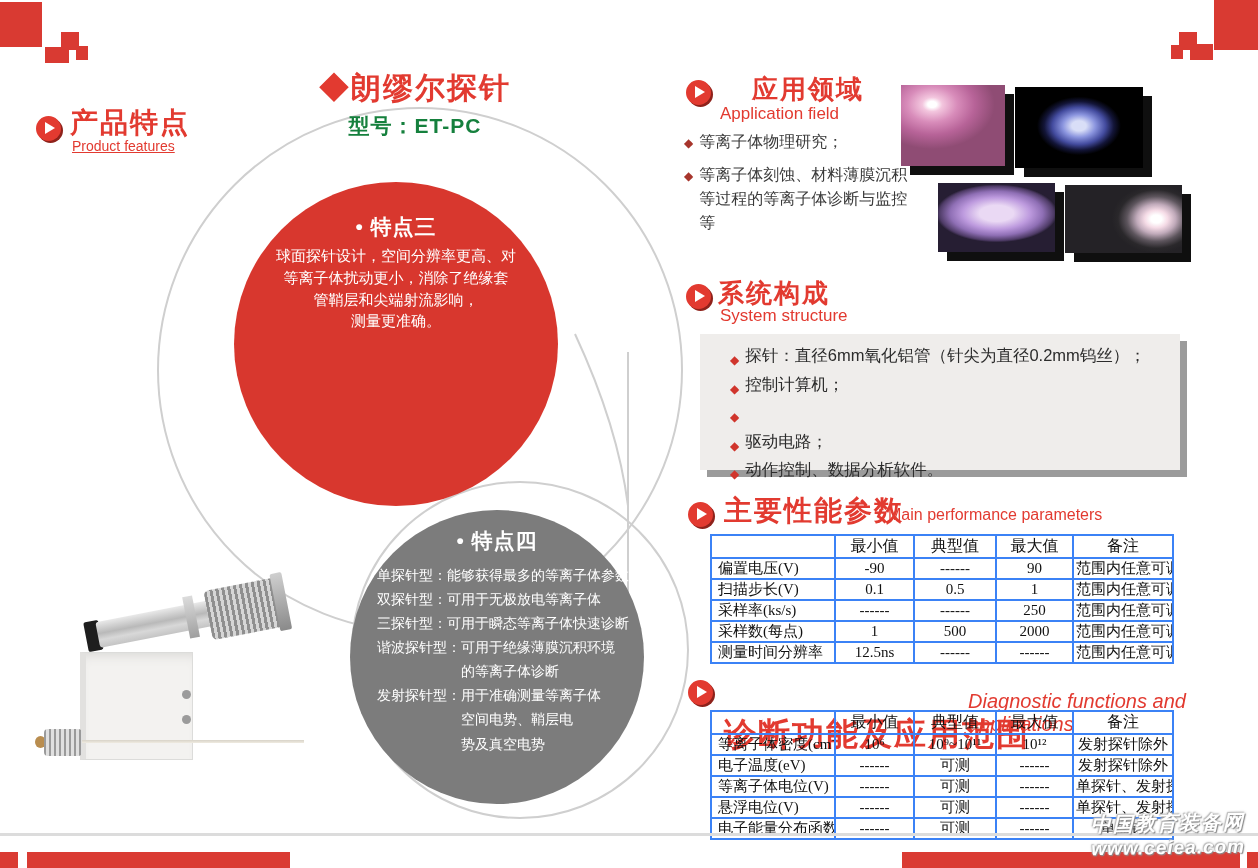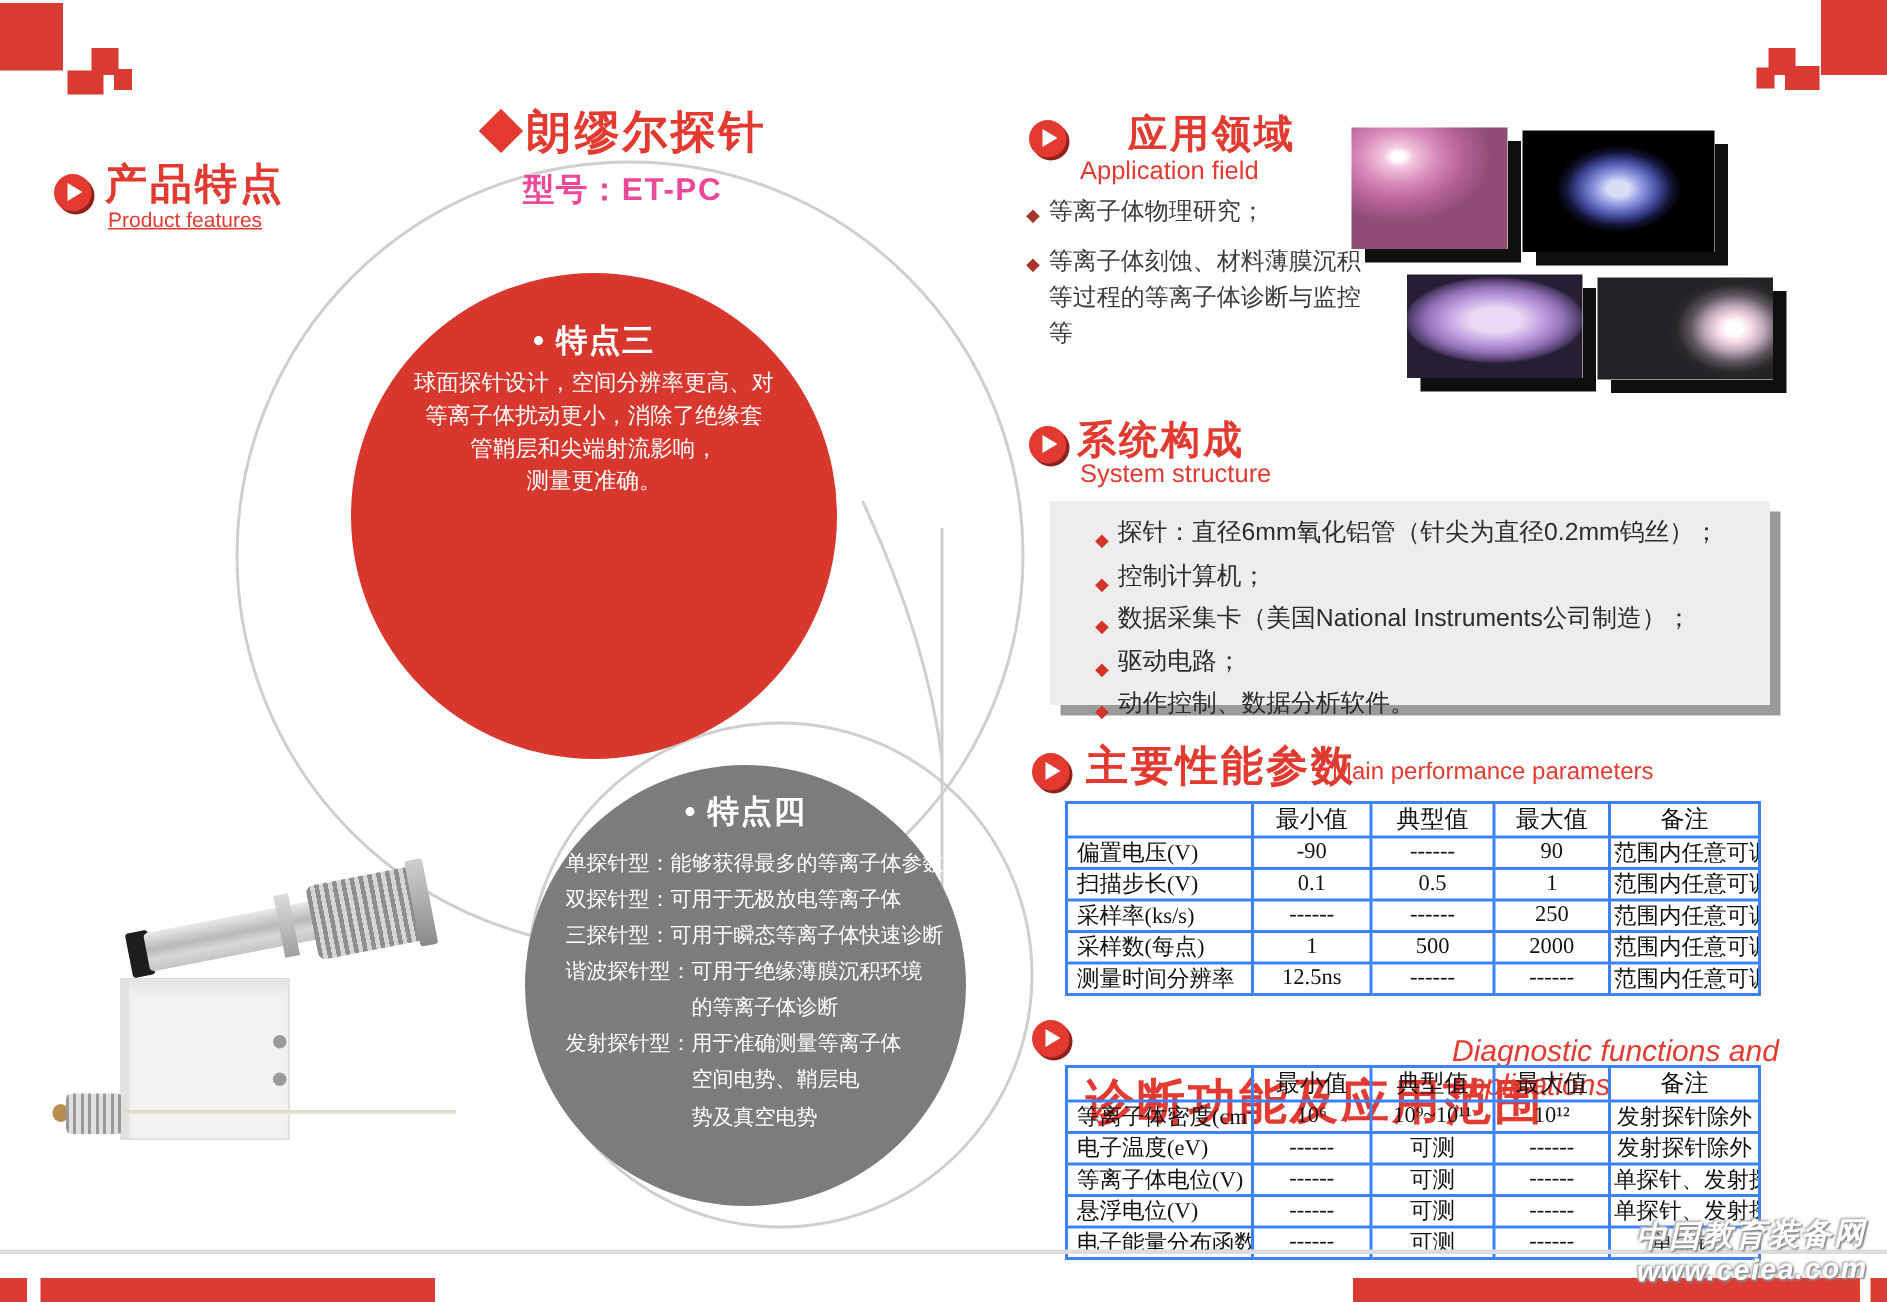--- a/index.html
+++ b/index.html
@@ -112,21 +112,21 @@
 
   <svg class="deco" viewBox="0 0 1258 868">
     <circle cx="420" cy="370" r="262" fill="none" stroke="#cfcfcf" stroke-width="2"></circle>
     <circle cx="520" cy="650" r="168" fill="none" stroke="#cfcfcf" stroke-width="2"></circle>
     <line x1="628" y1="352" x2="628" y2="714" stroke="#cfcfcf" stroke-width="2"></line>
     <path d="M575,334 C602,392 621,450 628,506" fill="none" stroke="#cfcfcf" stroke-width="2"></path>
   </svg>
 
   <div class="abs" style="left:290px;top:68px;width:250px;text-align:center;">
     <div style="font-size:30px;font-weight:bold;color:#e23a30;letter-spacing:2px;">◆朗缪尔探针</div>
-    <div style="font-size:21px;font-weight:bold;color:#ec4899;letter-spacing:1px;margin-top:3px;">型号：ET-PC</div>
+    <div style="font-size:21px;font-weight:bold;color:#15803d;letter-spacing:1px;margin-top:3px;">型号：ET-PC</div>
   </div>
 
   <span class="play-icon" style="left:36px;top:116px;"></span>
   <div class="h-zh" style="left:70px;top:104px;font-size:28px;">产品特点</div>
   <div class="h-en" style="left:72px;top:138px;font-size:14px;text-decoration:underline;">Product features</div>
 
   <div class="red-circle">
       <div class="feat">
       <div class="feat-title">• 特点三</div>
       <div class="feat-text">球面探针设计，空间分辨率更高、对
@@ -189,21 +189,20 @@
         <li>
         <span class="diamond">◆</span>
         <span>探针：直径6mm氧化铝管（针尖为直径0.2mm钨丝）；</span>
       </li>
         <li>
         <span class="diamond">◆</span>
         <span>控制计算机；</span>
       </li>
         <li>
         <span class="diamond">◆</span>
-        <span>数据采集卡（美国National Instruments公司制造）；</span>
       </li>
         <li>
         <span class="diamond">◆</span>
         <span>驱动电路；</span>
       </li>
         <li>
         <span class="diamond">◆</span>
         <span>动作控制、数据分析软件。</span>
       </li>
       </ul>

